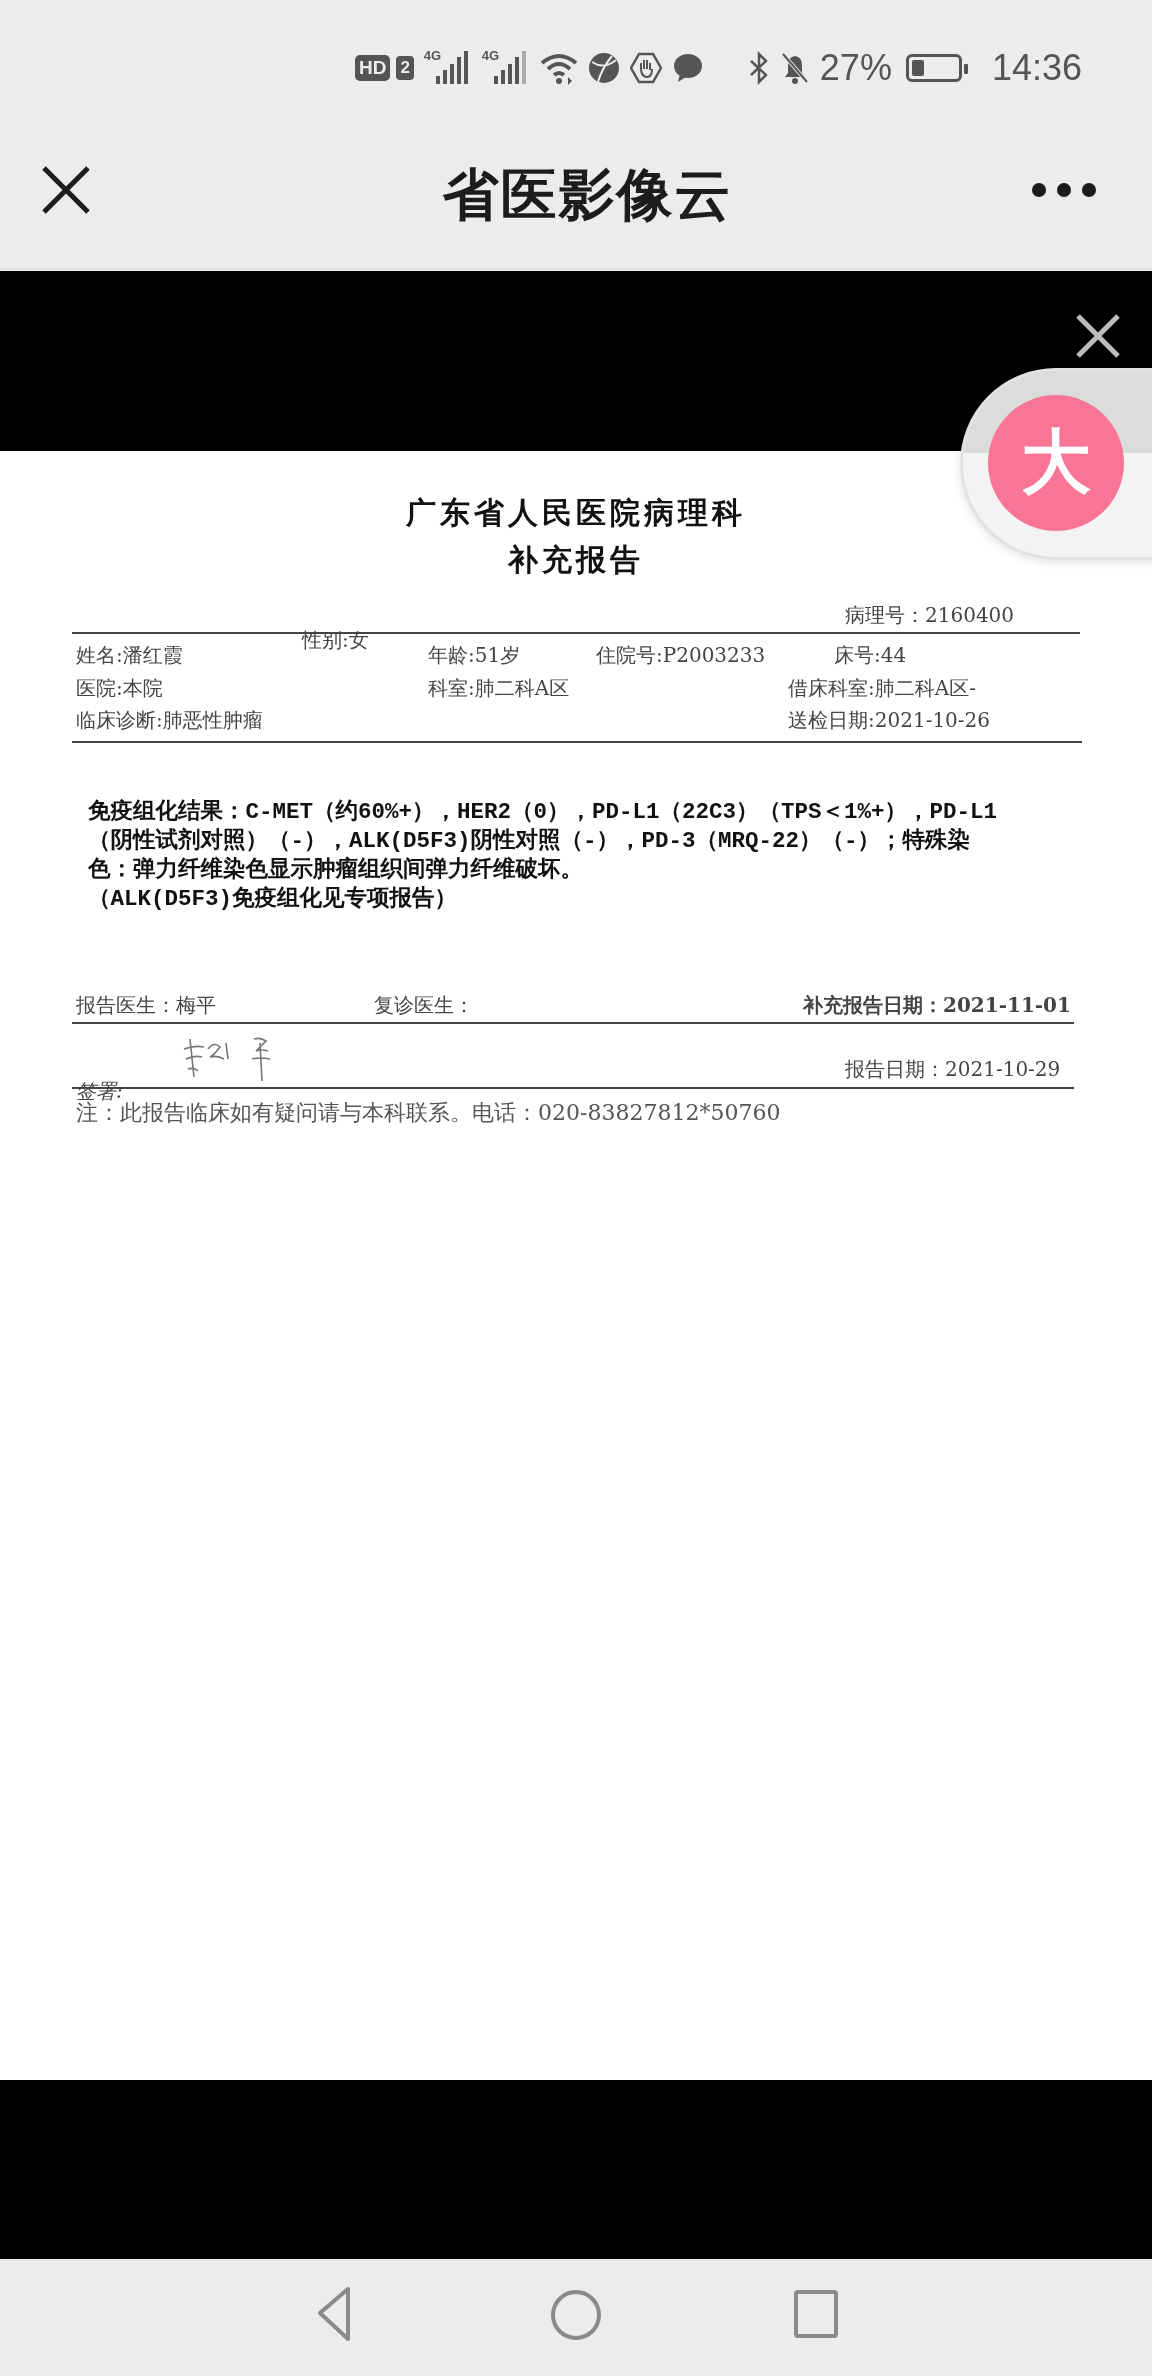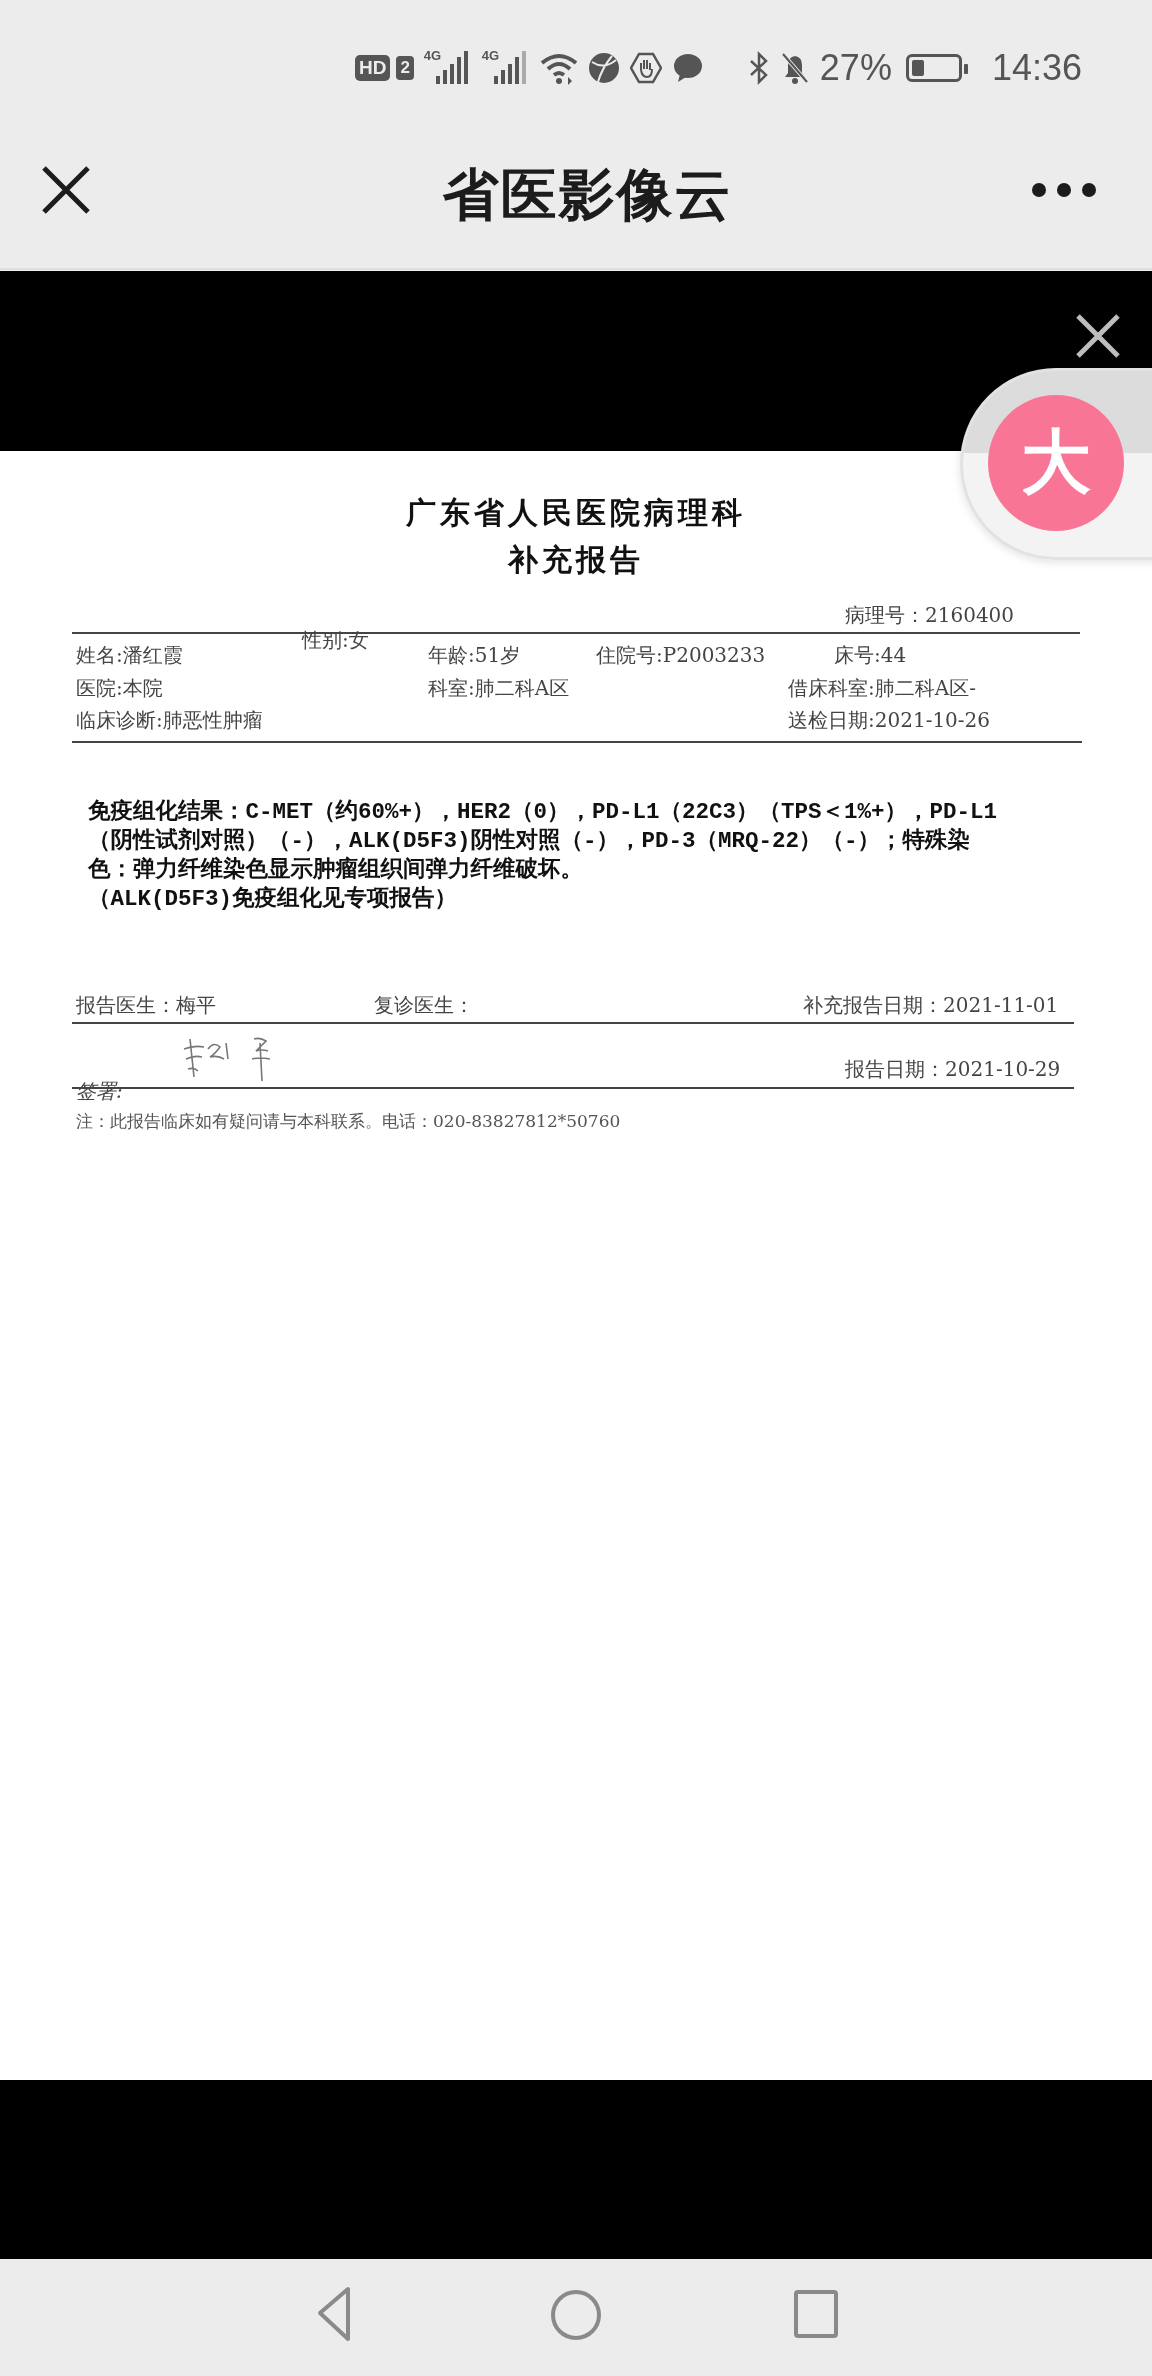--- a/index.html
+++ b/index.html
@@ -174,33 +174,33 @@
 
   <div class="result">
     <div>免疫组化结果：C-MET（约60%+），HER2（0），PD-L1（22C3）（TPS＜1%+），PD-L1</div>
     <div>（阴性试剂对照）（-），ALK(D5F3)阴性对照（-），PD-3（MRQ-22）（-）；特殊染</div>
     <div>色：弹力纤维染色显示肿瘤组织间弹力纤维破坏。</div>
     <div>（ALK(D5F3)免疫组化见专项报告）</div>
   </div>
 
   <div class="row" style="left:76px; top:541px;">报告医生：梅平</div>
   <div class="row" style="left:374px; top:541px;">复诊医生：</div>
-  <div class="row" style="left:803px; top:541px;">补充报告日期：2021-11-01</div>
+  <div class="row" style="left:803px; top:541px;font-weight:bold;">补充报告日期：2021-11-01</div>
   <div class="hr" style="left:72px; width:1002px; top:571px;"></div>
 
   <div class="row" style="left:76px; top:627px;font-style:italic;">签署:</div>
   <svg class="sig" viewBox="0 0 110 56">
     <path d="M10 10 L14 48 M4 20 Q14 16 24 18 M6 30 Q14 26 22 28 M8 40 Q14 38 18 42" stroke="#777" stroke-width="1.6" fill="none"></path>
     <path d="M28 20 Q34 12 40 18 Q34 26 30 28 Q38 26 44 30 M46 14 L48 30" stroke="#777" stroke-width="1.6" fill="none"></path>
     <path d="M74 10 Q80 8 86 12 L76 22 Q82 20 88 22 M72 30 Q80 28 90 30 M80 14 L82 52" stroke="#777" stroke-width="1.6" fill="none"></path>
   </svg>
   <div class="row" style="left:845px; top:605px;">报告日期：2021-10-29</div>
   <div class="hr" style="left:72px; width:1002px; top:636px;"></div>
 
-  <div class="row" style="left:76px; top:647px; font-size:17px; color:#555;margin-top:12px;">注：此报告临床如有疑问请与本科联系。电话：020-83827812*50760</div>
+  <div class="row" style="left:76px; top:647px; font-size:22px; color:#555;">注：此报告临床如有疑问请与本科联系。电话：020-83827812*50760</div>
 </div>
 
 <div class="float-pill"></div>
 <div class="float-btn">
   <span>大</span>
 </div>
 
 <div class="black-bottom"></div>
 
 <div class="navbar">

